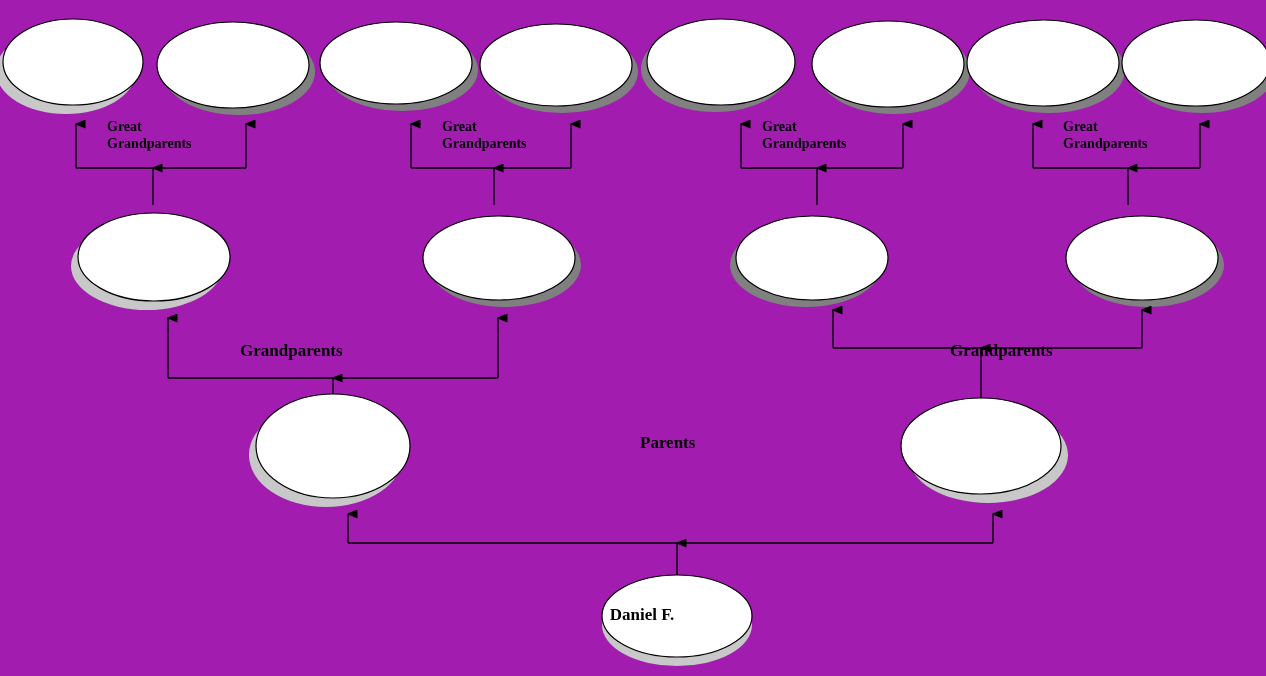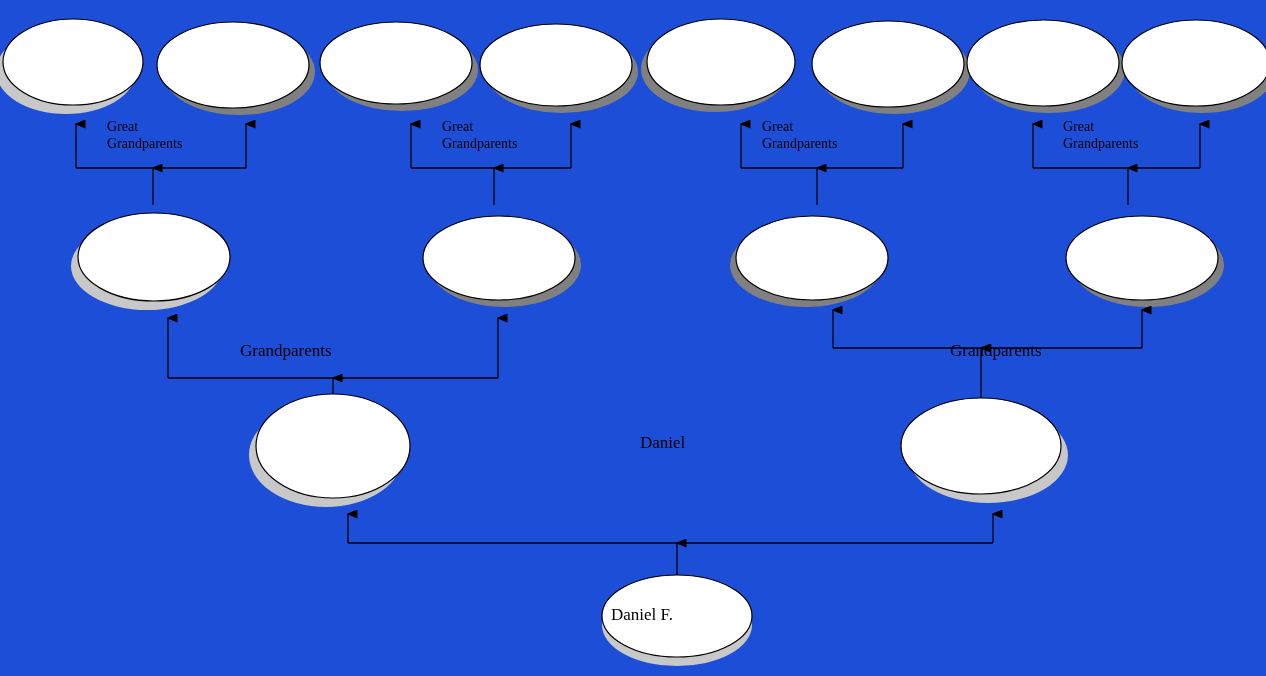--- a/index.html
+++ b/index.html
@@ -5,23 +5,24 @@
 <style>
   html, body {
     margin: 0;
     padding: 0;
     background: #ffffff;
   }
   #canvas {
     position: relative;
     width: 1266px;
     height: 676px;
-    background: #1d4ed8;
+    background: #a21caf;
     overflow: hidden;
     font-family: "Liberation Serif", "DejaVu Serif", serif;
+    font-weight: bold;
   }
   svg.layer {
     position: absolute;
     left: 0;
     top: 0;
     width: 1266px;
     height: 676px;
   }
   .label {
     position: absolute;
@@ -127,19 +128,19 @@
       <div class="label" style="left: 107px; top: 118px;">Great
 Grandparents</div>
       <div class="label" style="left: 442px; top: 118px;">Great
 Grandparents</div>
       <div class="label" style="left: 762px; top: 118px;">Great
 Grandparents</div>
       <div class="label" style="left: 1063px; top: 118px;">Great
 Grandparents</div>
       <div class="label big" style="left: 240px; top: 341px;">Grandparents</div>
       <div class="label big" style="left: 950px; top: 341px;">Grandparents</div>
-      <div class="label big" style="left: 640px; top: 433px;">Daniel</div>
+      <div class="label big" style="left: 640px; top: 433px;">Parents</div>
     </div>
   <div id="nodetext-layer">
       <div class="node-text" style="left: 567px; top: 605px; width: 150px;">Daniel F.</div>
     </div>
 
 </div>
 
 </body></html>

